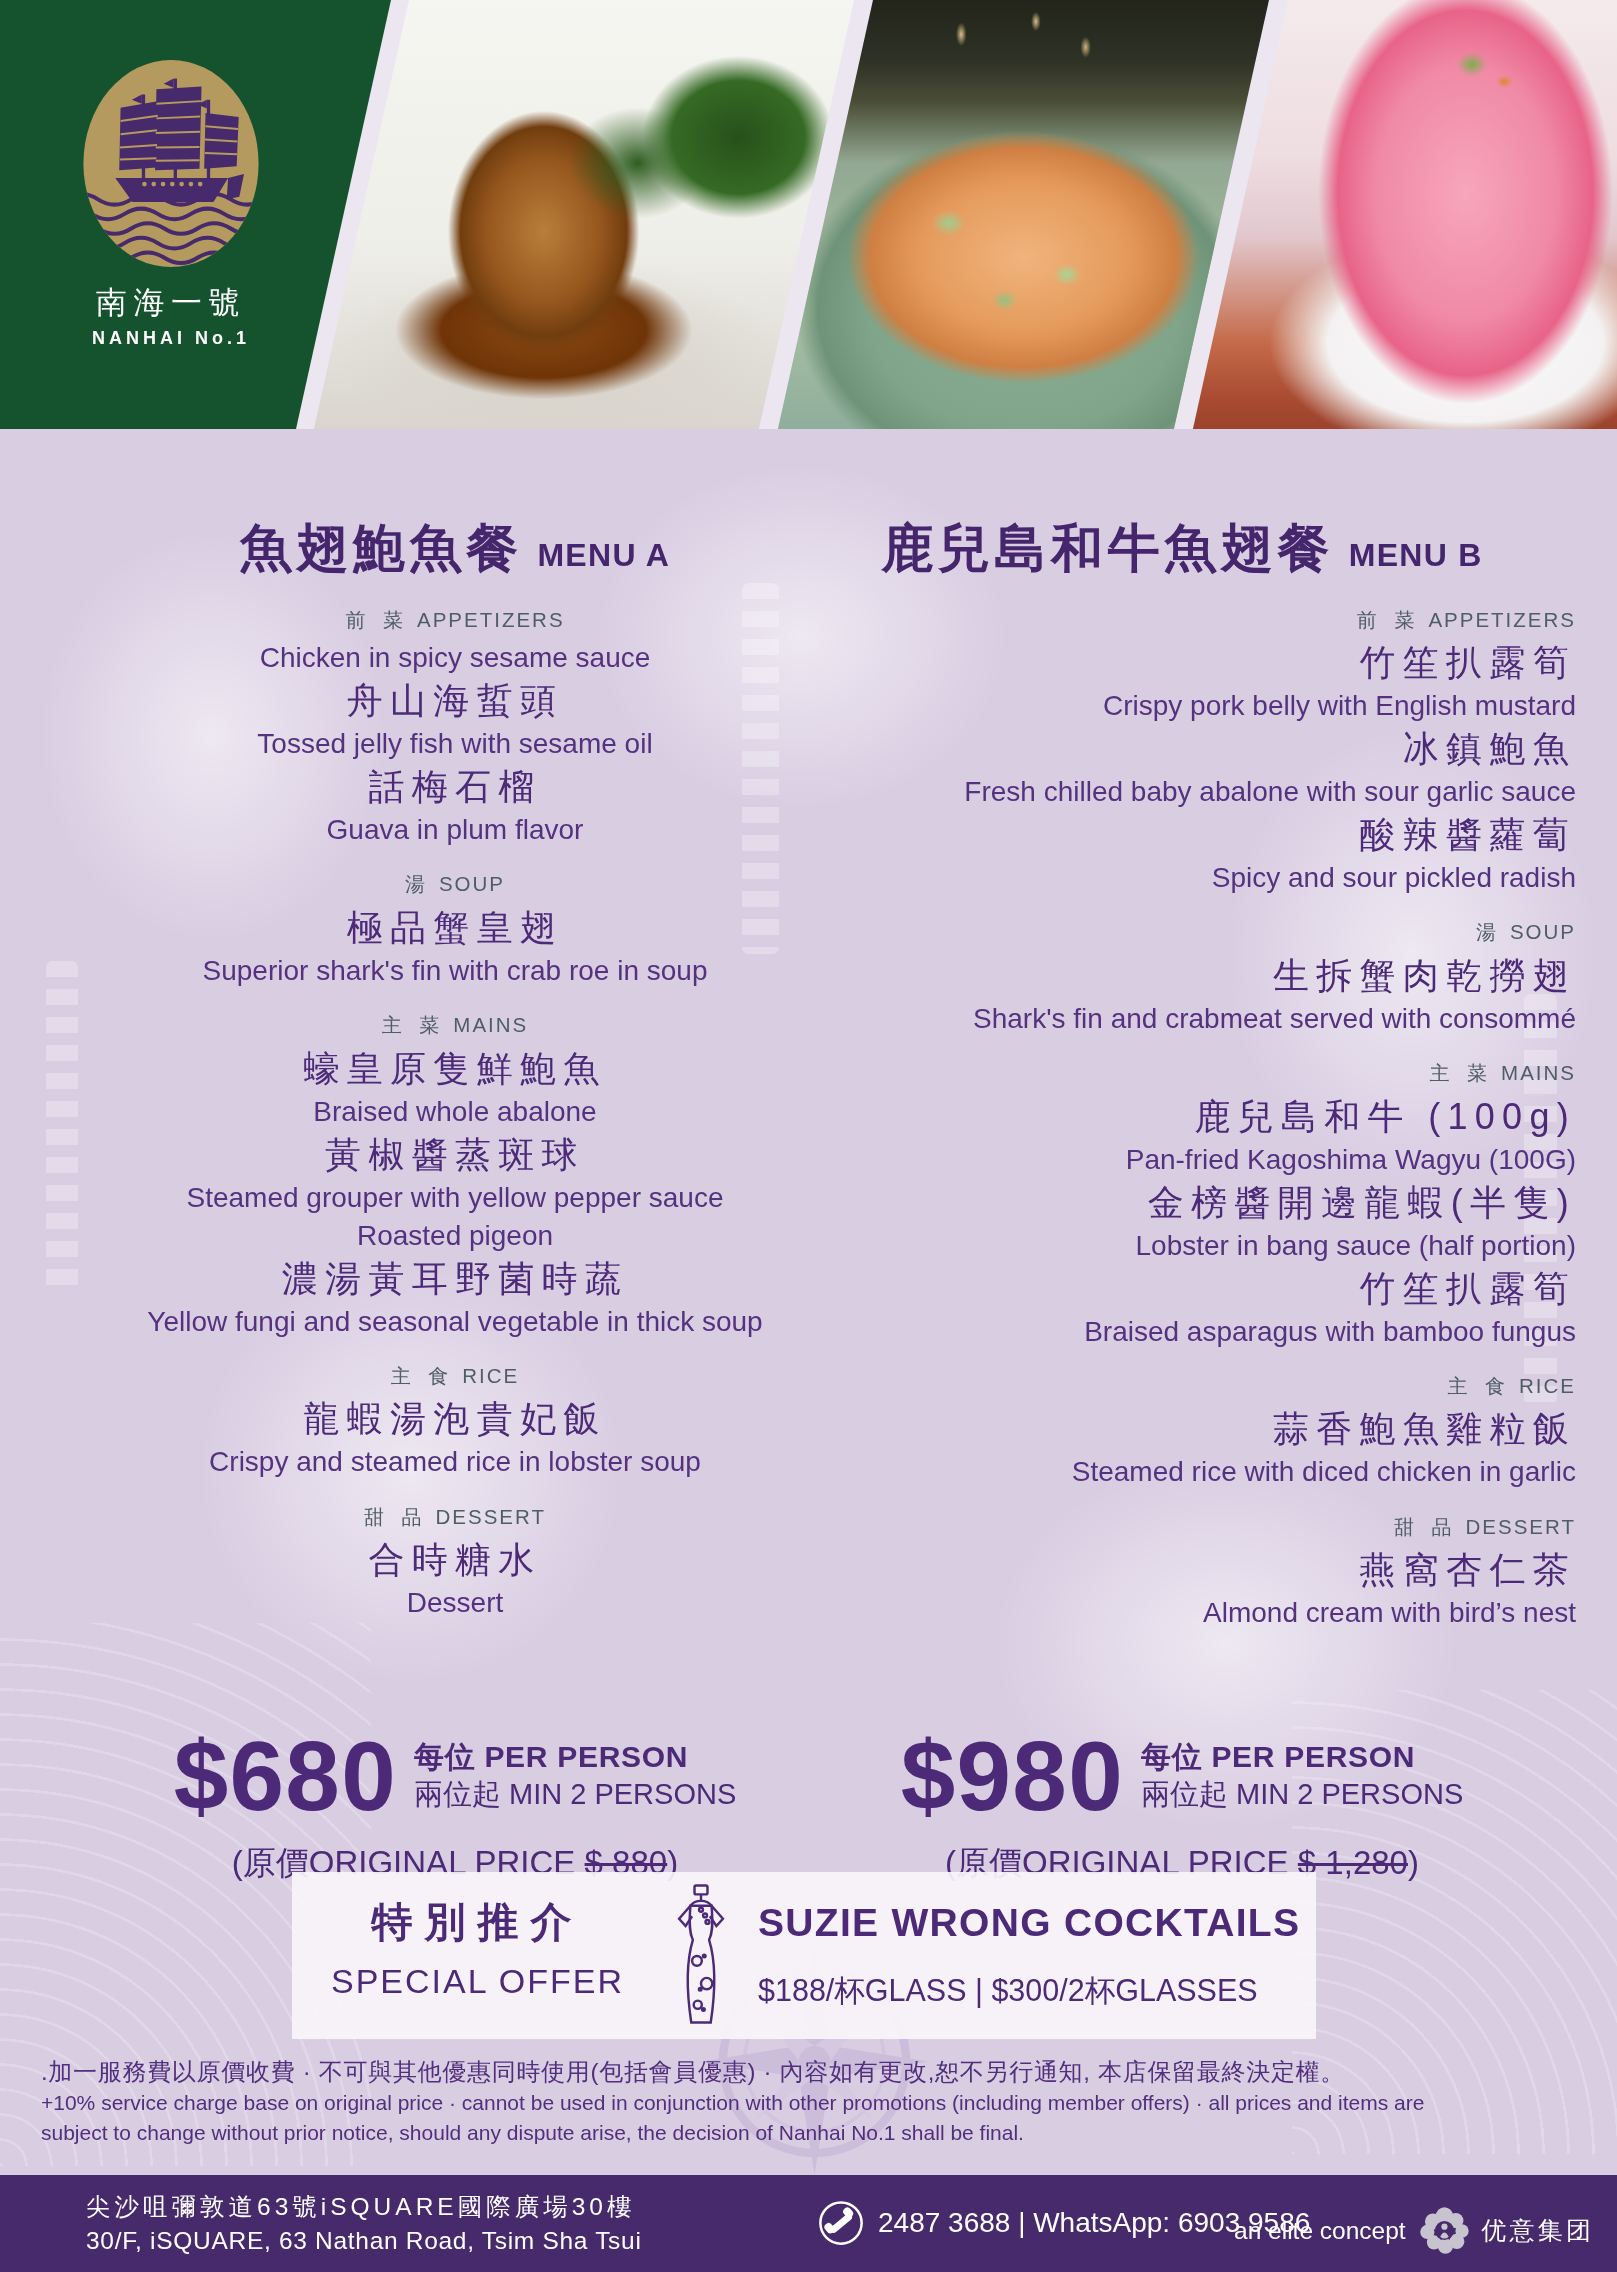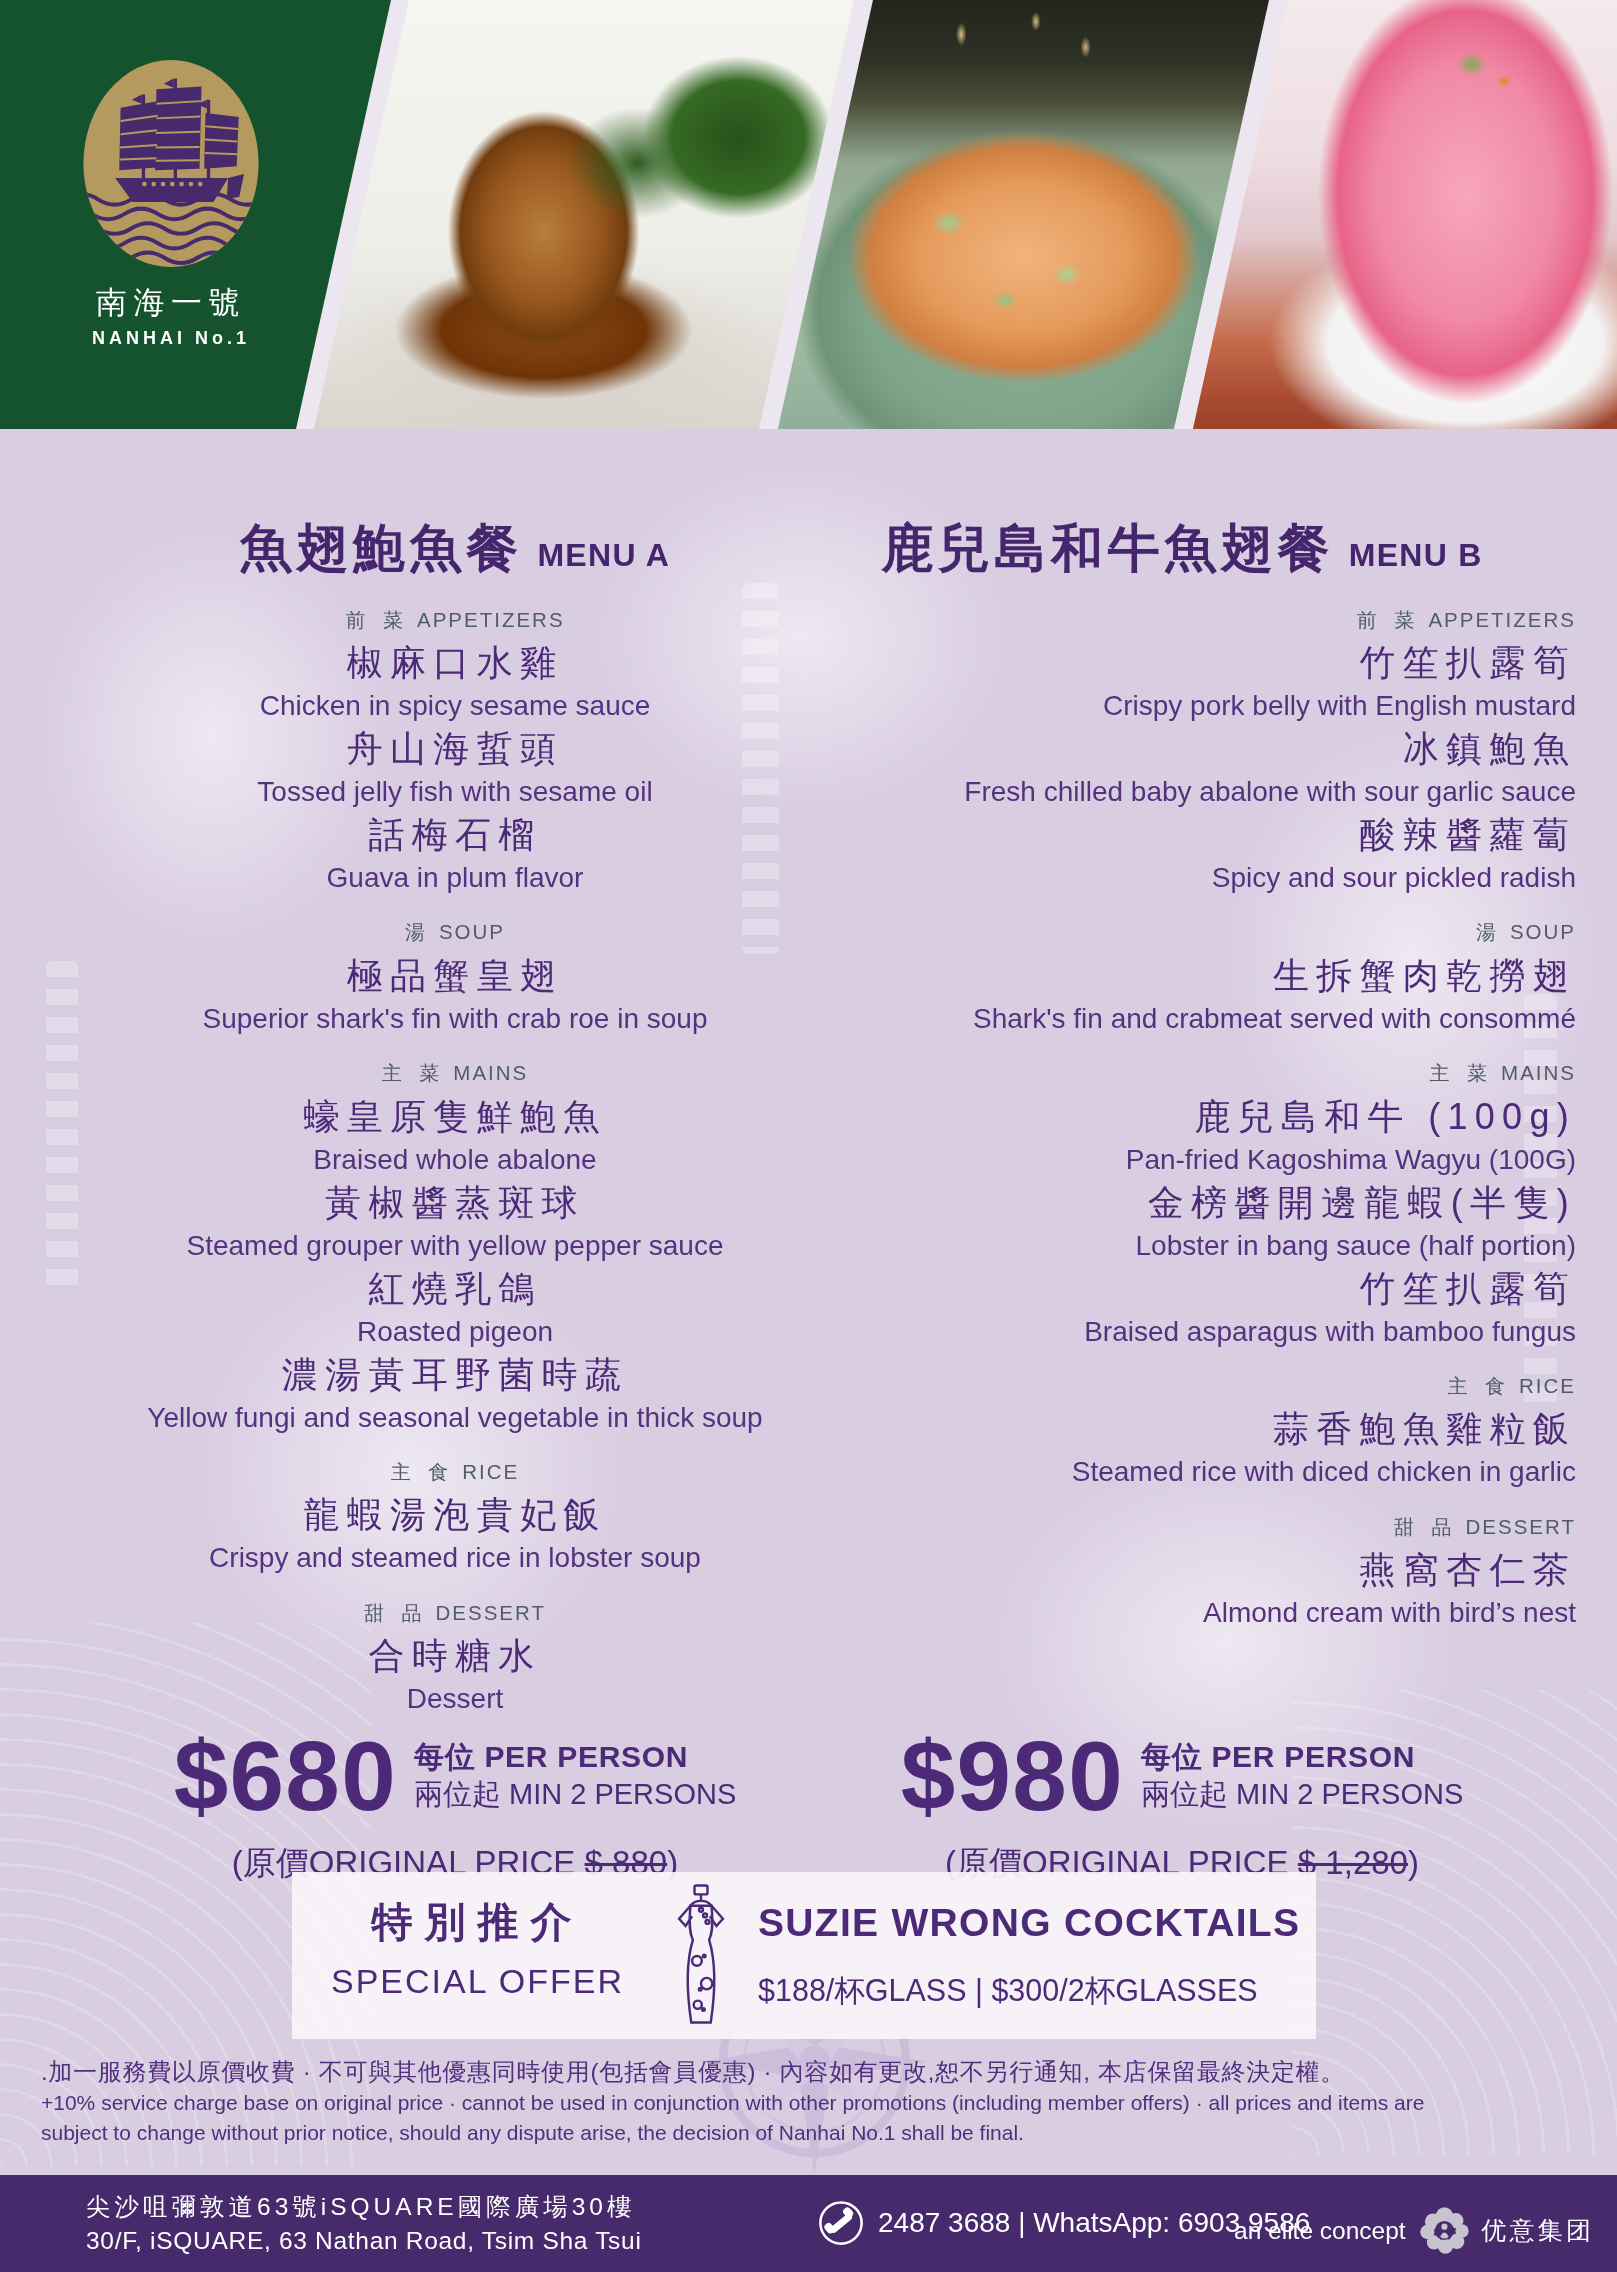--- a/index.html
+++ b/index.html
@@ -189,35 +189,33 @@
     </div>
   </header>
 
   <section class="col col-a">
     <h2 class="menu-title">
       <span class="tzh">魚翅鮑魚餐</span>
       <span class="ten">MENU A</span>
     </h2>
     <div>
         <div class="sec-label"><span class="lz">前 菜</span><span class="le">APPETIZERS</span></div>
-        <div class="dish-zh">椒麻口水雞</div>
         <div class="dish-en">Chicken in spicy sesame sauce</div>
         <div class="dish-zh">舟山海蜇頭</div>
         <div class="dish-en">Tossed jelly fish with sesame oil</div>
         <div class="dish-zh">話梅石榴</div>
         <div class="dish-en">Guava in plum flavor</div>
         <div class="sec-label"><span class="lz">湯</span><span class="le">SOUP</span></div>
         <div class="dish-zh">極品蟹皇翅</div>
         <div class="dish-en">Superior shark's fin with crab roe in soup</div>
         <div class="sec-label"><span class="lz">主 菜</span><span class="le">MAINS</span></div>
         <div class="dish-zh">蠔皇原隻鮮鮑魚</div>
         <div class="dish-en">Braised whole abalone</div>
         <div class="dish-zh">黃椒醬蒸斑球</div>
         <div class="dish-en">Steamed grouper with yellow pepper sauce</div>
-        <div class="dish-zh">紅燒乳鴿</div>
         <div class="dish-en">Roasted pigeon</div>
         <div class="dish-zh">濃湯黃耳野菌時蔬</div>
         <div class="dish-en">Yellow fungi and seasonal vegetable in thick soup</div>
         <div class="sec-label"><span class="lz">主 食</span><span class="le">RICE</span></div>
         <div class="dish-zh">龍蝦湯泡貴妃飯</div>
         <div class="dish-en">Crispy and steamed rice in lobster soup</div>
         <div class="sec-label"><span class="lz">甜 品</span><span class="le">DESSERT</span></div>
         <div class="dish-zh">合時糖水</div>
         <div class="dish-en">Dessert</div>
       </div>

